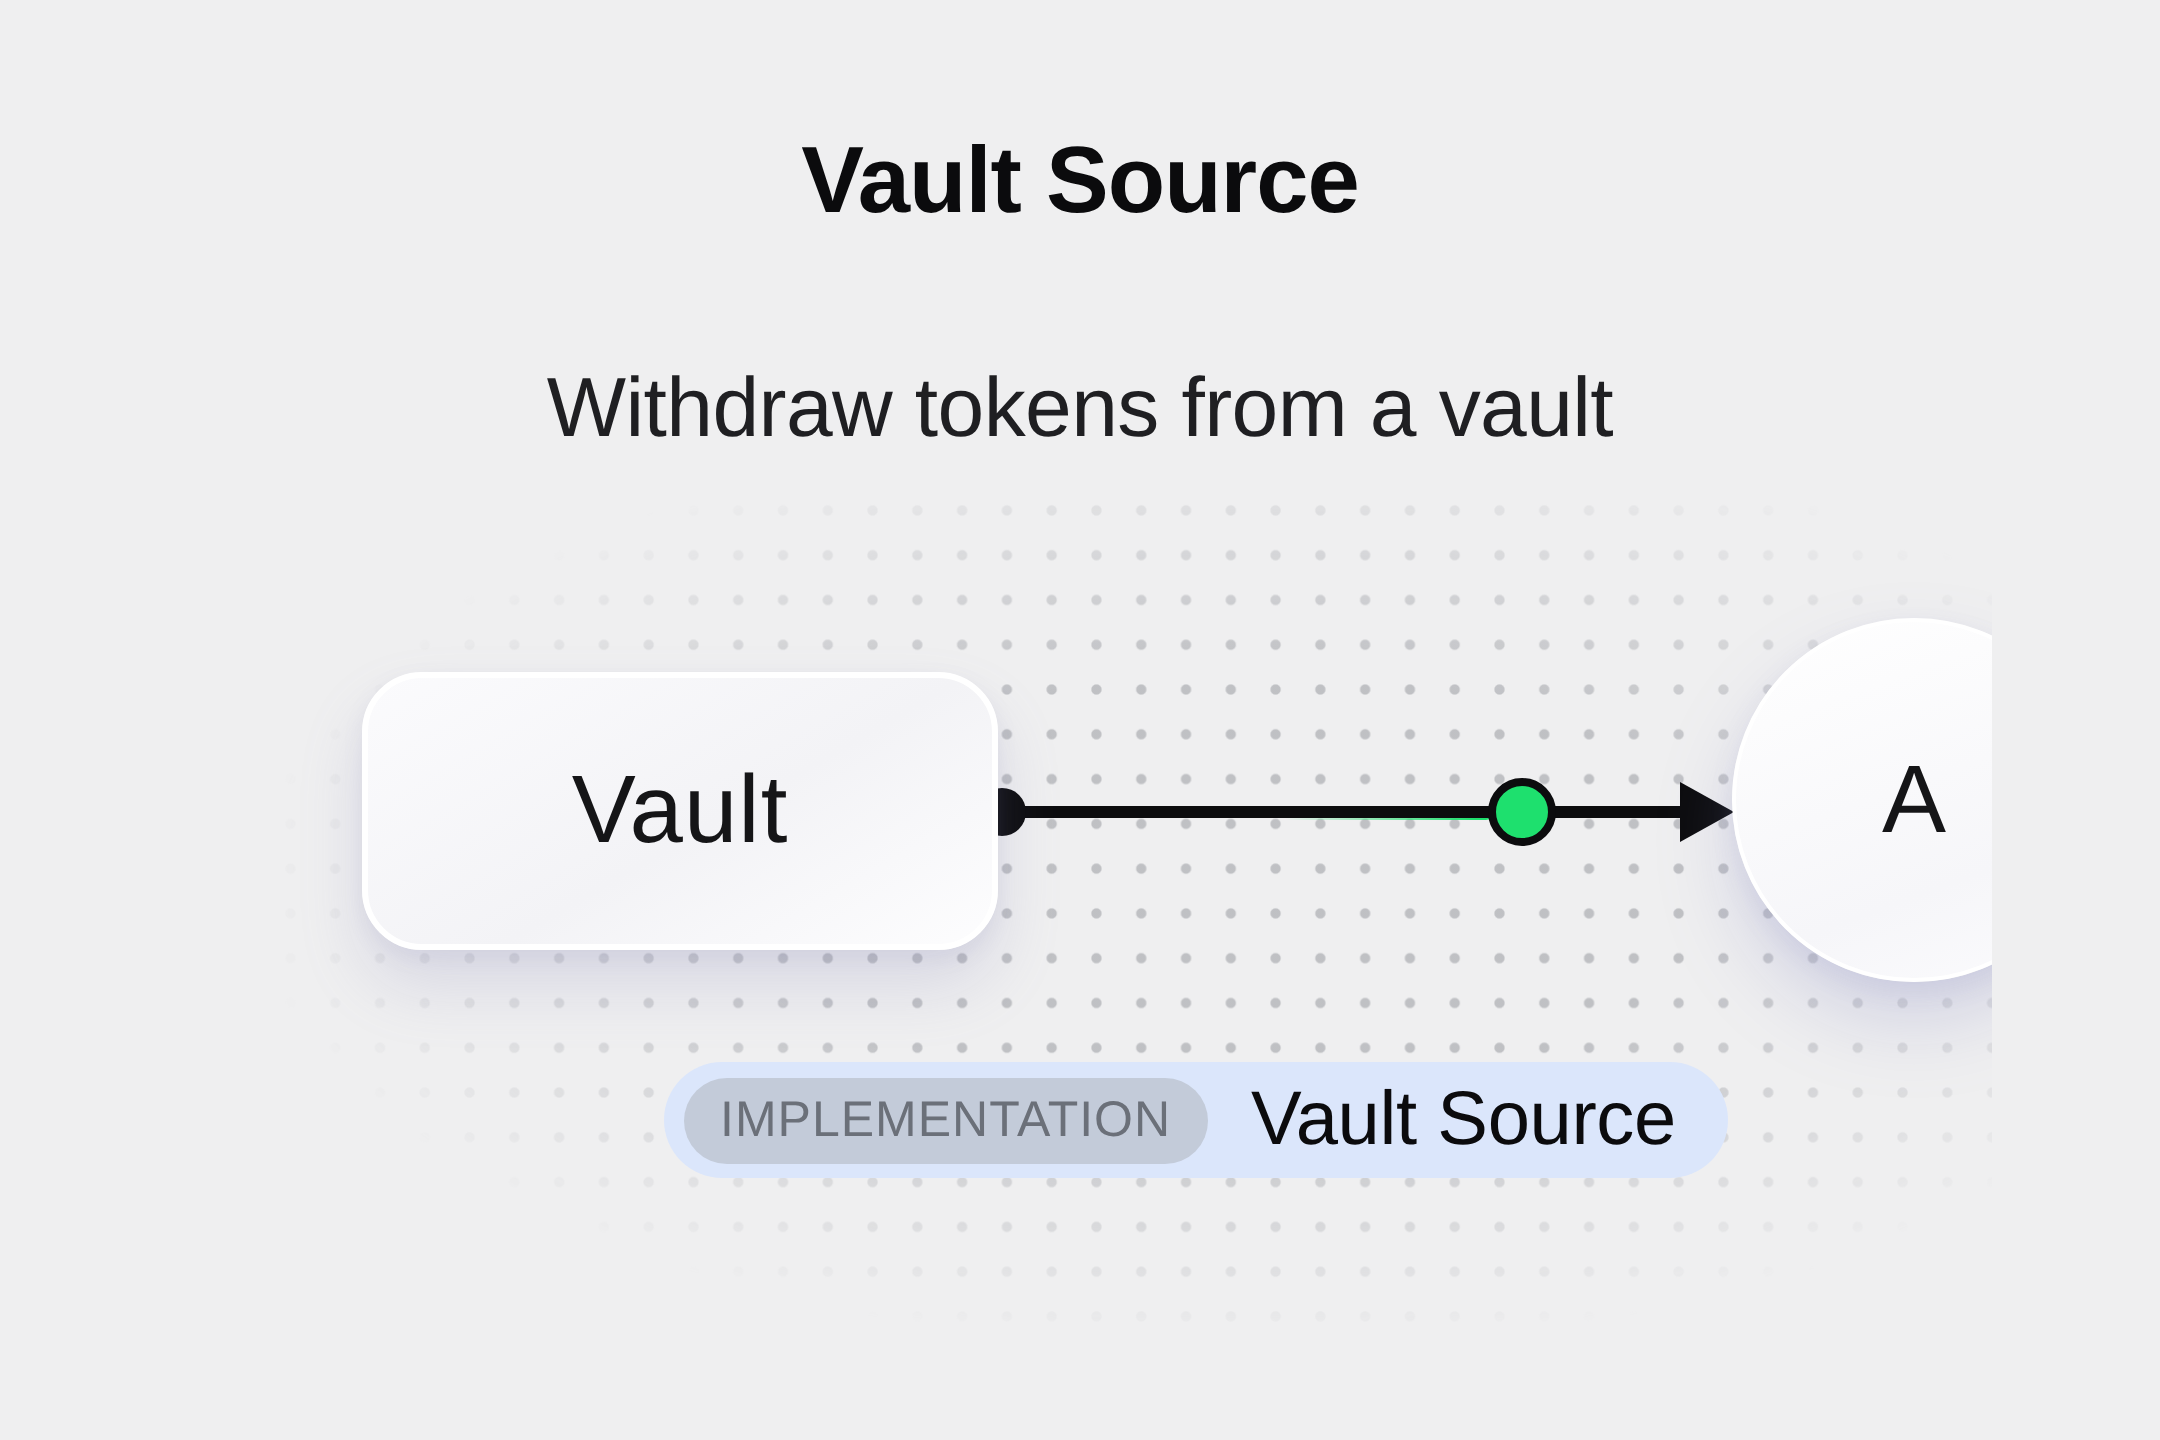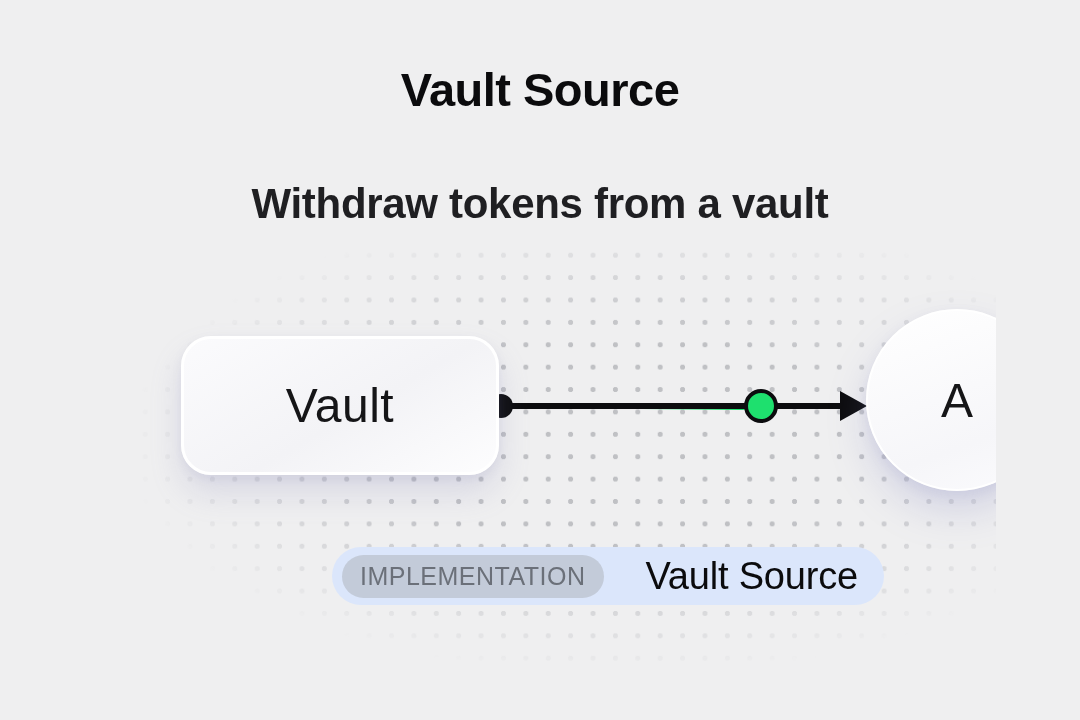--- a/index.html
+++ b/index.html
@@ -48,21 +48,21 @@
     letter-spacing: -0.5px;
     color: var(--title-text);
   }
 
   .page-subtitle {
     position: absolute;
     top: 180px; left: 0;
     width: 100%;
     text-align: center;
     font-size: 42px;
-    font-weight: 700;
+    font-weight: 400;
     letter-spacing: -0.3px;
     color: var(--subtitle-text);
   }
 
   .flow-logo {
     position: absolute;
     left: 986px; top: 32px;
     width: 62px; height: 62px;
   }
   .flow-logo svg { display: block; width: 100%; height: 100%; }
@@ -142,28 +142,27 @@
     left: 756px; top: 391px;
     width: 0; height: 0;
     border-top: 15px solid transparent;
     border-bottom: 15px solid transparent;
     border-left: 27px solid var(--line-black);
   }
 
   
   .footer-badge {
     position: absolute;
-    left: 248px; top: 547px;
+    left: 248px; top: 531px;
     height: 58px;
     border-radius: 29px;
     background: var(--badge-bg);
     display: inline-flex;
     align-items: center;
     padding: 0 26px 0 10px;
-    gap: 20px;
   }
   .badge-tag {
     background: var(--tag-bg);
     border-radius: 22px;
     height: 43px;
     display: flex;
     align-items: center;
     padding: 0 18px;
     font-size: 25px;
     font-weight: 500;

